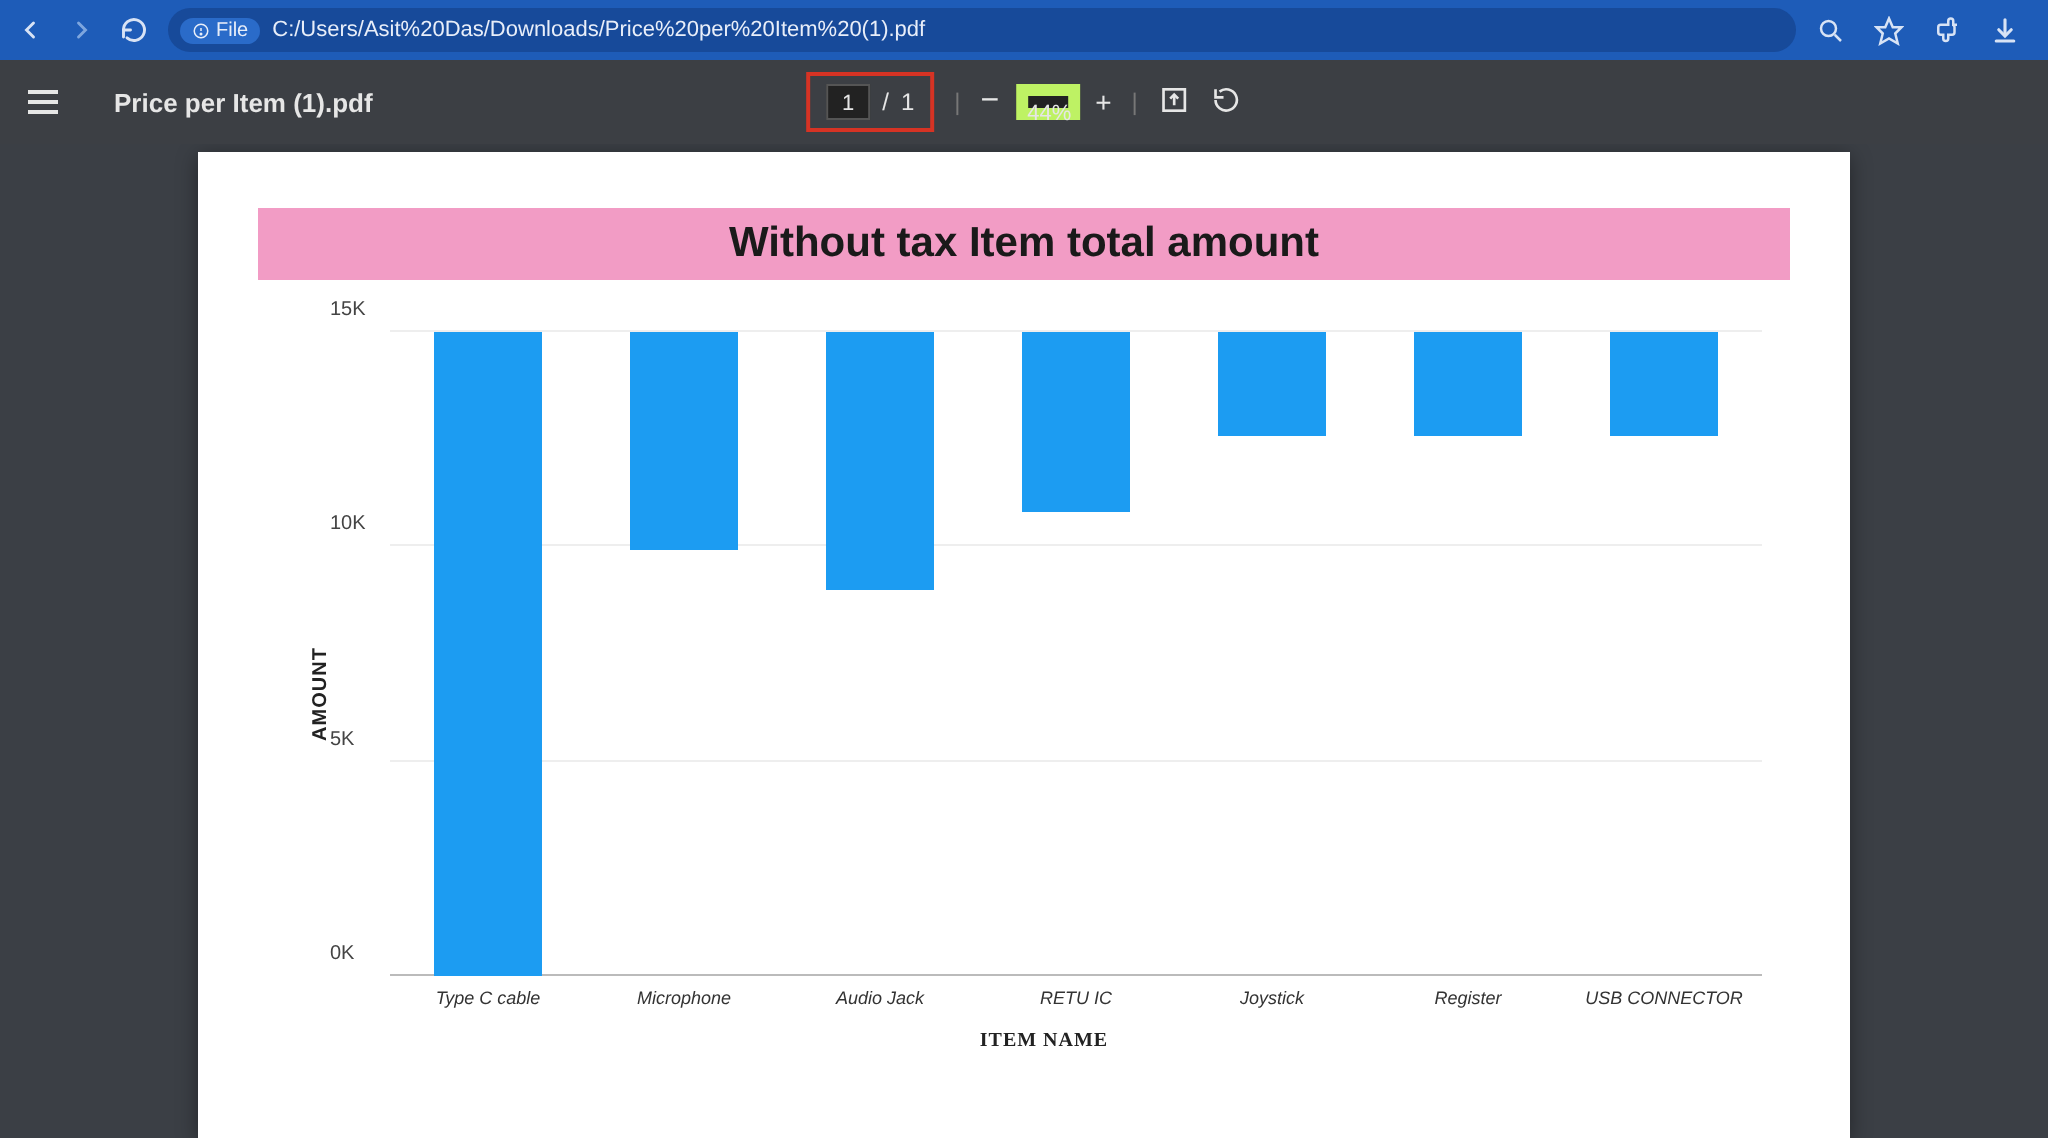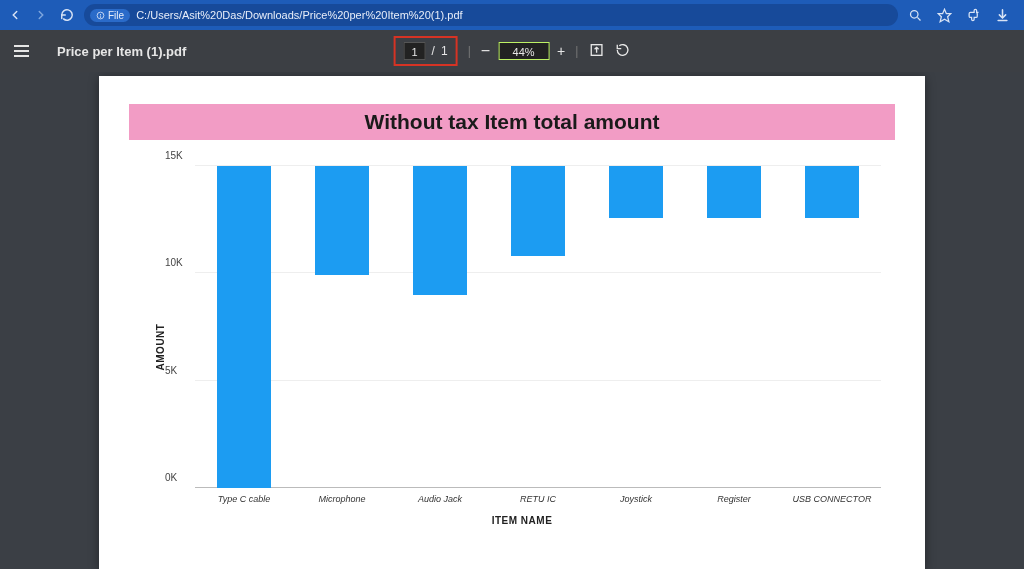--- a/index.html
+++ b/index.html
@@ -99,22 +99,22 @@
     height: 18px;
     text-align: center;
     color: #e6e6e6;
     font-size: 11px;
     line-height: 18px;
   }
   .divider-v { color: #777; }
   .zoom-group { display: flex; align-items: center; gap: 8px; }
   .zoom-pct {
     background: #222;
-    border: 1px solid #bef264;
-    width: 51px;
+    border: 6px solid #bef264;
+    width: 32px;
     height: 18px;
     text-align: center;
     font-size: 11px;
     line-height: 18px;
   }
   .tool-icons { display: flex; gap: 10px; align-items: center; }
 
   
   .doc-area {
     position: absolute;
@@ -218,20 +218,21 @@
   }
   .xaxis-title {
     position: absolute;
     left: 50%;
     bottom: 6px;
     transform: translateX(-50%);
     font-size: 10px;
     font-weight: 700;
     color: #222;
     letter-spacing: 0.5px;
+    font-family: Liberation Serif, serif;
   }
 </style>
 </head>
 <body>
 
 <div class="browser-bar">
   <div class="nav-icons">
     <span>
       <svg width="14" height="14" viewBox="0 0 24 24" fill="none" stroke="#d8e3f5" stroke-width="2.5" stroke-linecap="round">
           <polyline points="15 18 9 12 15 6"></polyline>

